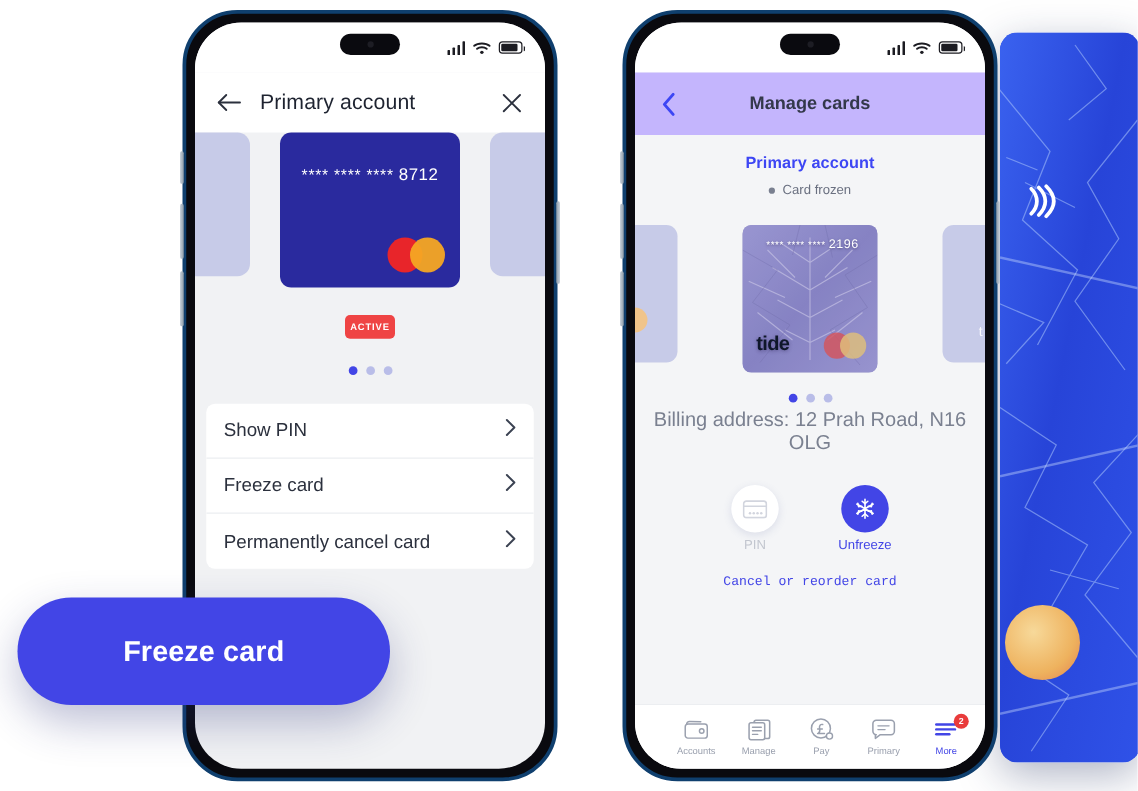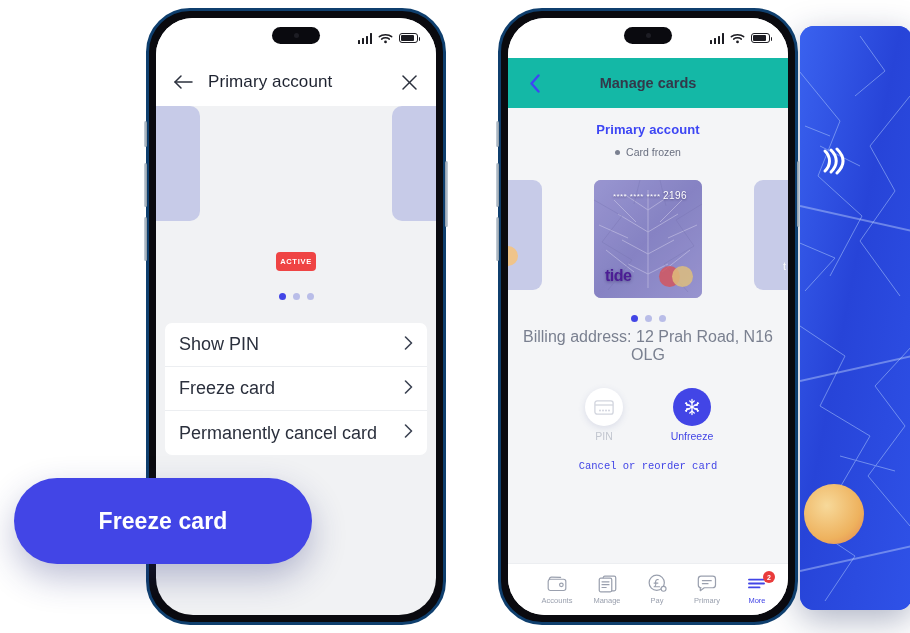--- a/index.html
+++ b/index.html
@@ -76,21 +76,21 @@
     background:#fff;height:48px;display:flex;align-items:center;
     padding:0 16px;box-sizing:border-box;
   }
   .nav-title{
     font-size:17px;color:#1e2330;font-weight:400;margin-left:14px;letter-spacing:.1px;
   }
   .ico-btn{width:22px;height:22px;display:flex;align-items:center;justify-content:center;cursor:pointer;}
   .spacer{flex:1;}
 
   .navbar2{
-    background:#14b8a6;height:50px;display:flex;align-items:center;
+    background:#c4b5fd;height:50px;display:flex;align-items:center;
     padding:0 16px;box-sizing:border-box;position:relative;
   }
   .navbar2 .t{
     position:absolute;left:0;right:0;text-align:center;
     font-size:14.5px;font-weight:bold;color:#33384a;pointer-events:none;
   }
 
   
   .carousel{position:relative;height:130px;}
   .peek{
@@ -125,21 +125,21 @@
 
   
   .list{
     background:#fff;border-radius:7px;margin:23px 9px 0;overflow:hidden;
   }
   .row{
     height:44px;display:flex;align-items:center;padding:0 14px;
     border-bottom:1px solid #eceef1;box-sizing:border-box;cursor:pointer;
   }
   .row:last-child{border-bottom:none;}
-  .row .lbl{font-size:18px;color:#2b303d;flex:1;}
+  .row .lbl{font-size:15px;color:#2b303d;flex:1;}
   .chev{color:#3b4252;}
 
   
   .head2{
     background:#f4f5f7;padding:14px 0 16px;text-align:center;
   }
   .acct{font-size:13px;font-weight:bold;color:#3d46f4;letter-spacing:.1px;}
   .frozen{
     margin-top:9px;font-size:10.5px;color:#6a7080;
     display:flex;align-items:center;justify-content:center;gap:6px;
@@ -157,21 +157,21 @@
     width:108px;height:118px;border-radius:7px;overflow:hidden;
     background:#8e8cc6;
   }
   .frost{position:absolute;inset:0;opacity:.85;}
   .fcard .num{
     position:absolute;top:10px;left:4px;right:0;text-align:center;
     color:#fff;font-size:8px;letter-spacing:.4px;white-space:nowrap;text-shadow:0 1px 2px rgba(40,30,80,.5);
   }
   .fcard .num b{font-weight:400;font-size:10px;}
   .tide{
-    position:absolute;left:11px;bottom:13px;color:#4c1d95;font-size:16px;
+    position:absolute;left:11px;bottom:13px;color:#0f172a;font-size:16px;
     font-weight:bold;letter-spacing:-.5px;text-shadow:0 1px 3px rgba(40,30,80,.45);
   }
   .mc2{position:absolute;right:9px;bottom:11px;width:34px;height:21px;}
   .mc2 i{position:absolute;top:0;width:21px;height:21px;border-radius:50%;opacity:.82;}
   .mc2 i.r{left:0;background:#d4545c;}
   .mc2 i.y{right:0;background:#e0c07a;}
 
   .billing{
     text-align:center;font-size:16px;color:#7a8090;margin-top:6px;
   }
@@ -325,20 +325,30 @@
               <path d="M2 2 L15 15"></path>
                 <path d="M15 2 L2 15"></path>
             </g>
           </svg>
         </div>
       </div>
 
       <div class="carousel">
         <div class="peek left"></div>
         <div class="peek right"></div>
+        <div class="card">
+          <div class="num">
+            <span>**** **** ****</span>
+            <b>8712</b>
+          </div>
+          <div class="mc">
+              <i class="r"></i>
+              <i class="y"></i>
+            </div>
+        </div>
       </div>
 
       <div class="badge-active">ACTIVE</div>
 
       <div class="dots">
         <i class="on"></i>
         <i></i>
         <i></i>
       </div>
 

